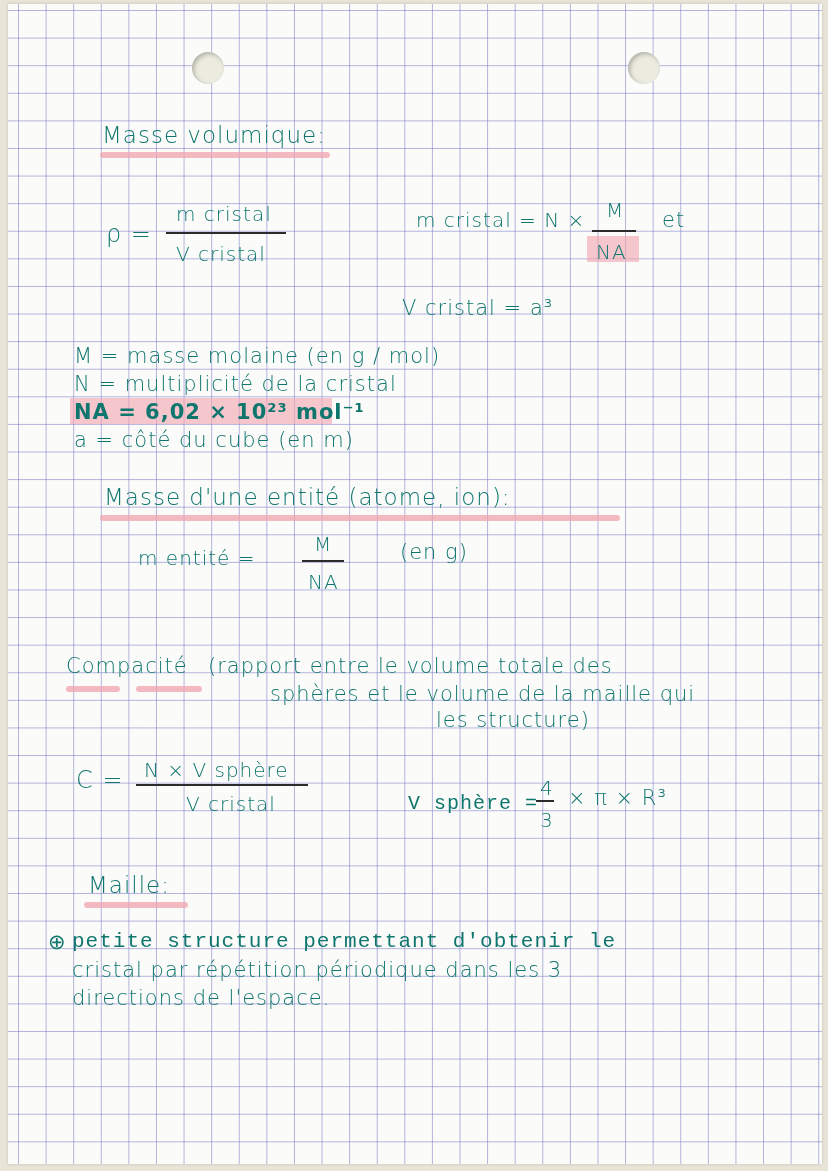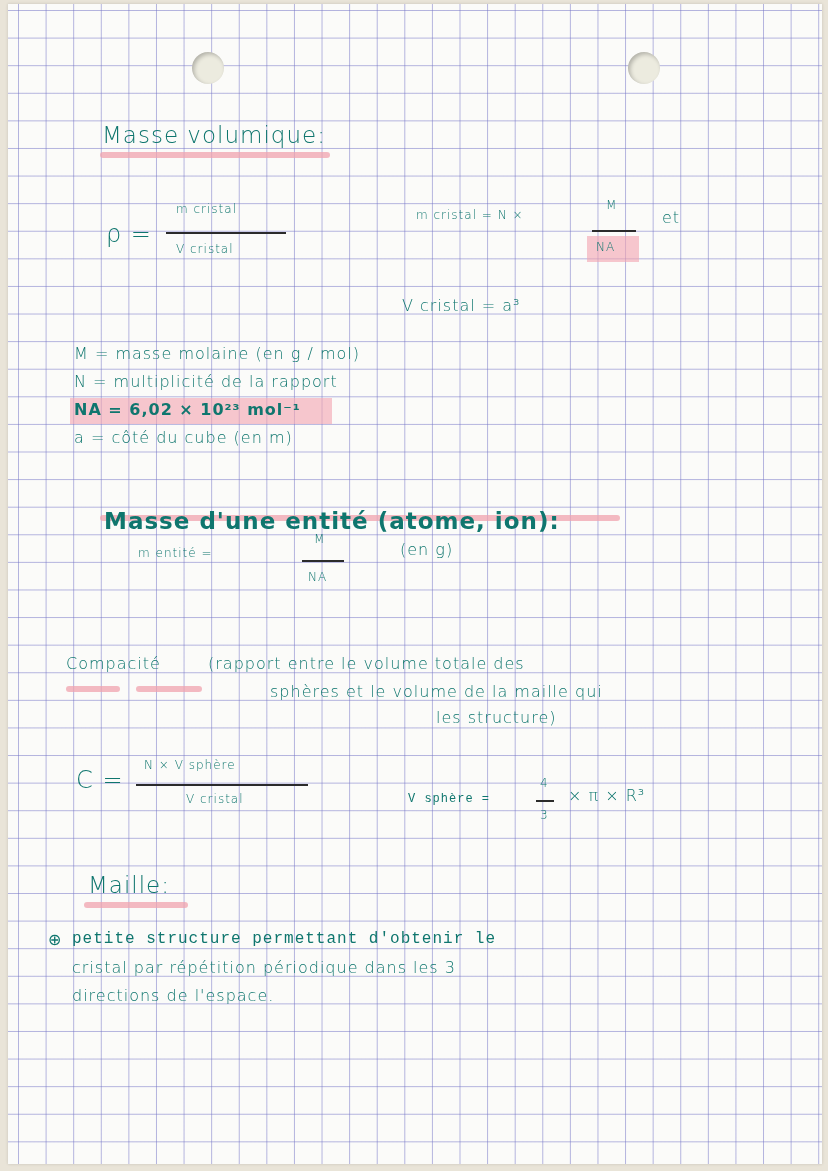--- a/index.html
+++ b/index.html
@@ -6,22 +6,22 @@
   body{width:828px;height:1171px;overflow:hidden;background:#e9e4d8;position:relative;font-family:"DejaVu Sans",sans-serif;}
   .sheet{position:absolute;left:8px;top:4px;width:814px;height:1160px;background-color:#fbfbf9;
     background-image:
       linear-gradient(to right, rgba(120,120,200,0.55) 1px, transparent 1px),
       linear-gradient(to bottom, rgba(120,120,200,0.55) 1px, transparent 1px);
     background-size:27.6px 27.6px;background-position:10px 6px;
     box-shadow:0 0 3px rgba(0,0,0,0.15);}
   .hole{position:absolute;width:32px;height:32px;border-radius:50%;background:#ecebdf;box-shadow:inset 2px 2px 4px rgba(0,0,0,0.25);}
   .hw{position:absolute;color:#0f766e;font-family:"DejaVu Sans",sans-serif;font-weight:300;white-space:nowrap;letter-spacing:1px;}
   .big{font-size:24px;}
-  .med{font-size:16px;}
-  .sm{font-size:12px;}
+  .med{font-size:21px;}
+  .sm{font-size:20px;}
   .title{font-size:23px;}
   .uline{position:absolute;height:6px;background:#f0a3ad;opacity:0.75;border-radius:3px;}
   .hl{position:absolute;background:#f4a4af;opacity:0.6;}
   .frac-bar{position:absolute;height:2px;background:#2b2b2b;}
 </style>
 </head>
 <body>
 
 <div class="sheet">
   <div class="hole" style="left:184px;top:48px;"></div>
@@ -40,26 +40,26 @@
 <div class="hw sm" style="left:606px;top:198px;">M</div>
 <div class="frac-bar" style="left:592px;top:230px;width:44px;"></div>
 <div class="hl" style="left:587px;top:236px;width:52px;height:26px;"></div>
 <div class="hw sm" style="left:596px;top:240px;">NA</div>
 <div class="hw med" style="left:662px;top:208px;">et</div>
 
 <div class="hw med" style="left:402px;top:296px;">V cristal = a³</div>
 
 <div class="hl" style="left:70px;top:398px;width:262px;height:26px;"></div>
 <div class="hw med" style="left:74px;top:344px;">M = masse molaine   (en g / mol)</div>
-<div class="hw med" style="left:74px;top:372px;">N = multiplicité de la rapport</div>
+<div class="hw med" style="left:74px;top:372px;">N = multiplicité de la cristal</div>
 <div class="hw med" style="left:74px;top:400px;font-weight:bold;">NA = 6,02 × 10²³ mol⁻¹</div>
 <div class="hw med" style="left:74px;top:428px;">a = côté du cube (en m)</div>
 
 <div class="uline" style="left:100px;top:515px;width:520px;"></div>
-<div class="hw title" style="left:104px;top:508px;font-weight:bold;">Masse d'une entité (atome, ion):</div>
+<div class="hw title" style="left:104px;top:484px;">Masse d'une entité (atome, ion):</div>
 <div class="hw sm" style="left:138px;top:546px;">m entité  =</div>
 <div class="hw sm" style="left:314px;top:532px;">M</div>
 <div class="frac-bar" style="left:302px;top:560px;width:42px;"></div>
 <div class="hw sm" style="left:308px;top:570px;">NA</div>
 <div class="hw med" style="left:400px;top:540px;">(en g)</div>
 
 <div class="uline" style="left:66px;top:686px;width:54px;"></div>
 <div class="uline" style="left:136px;top:686px;width:66px;"></div>
 <div class="hw med" style="left:66px;top:654px;">Compacité</div>
 <div class="hw med" style="left:208px;top:654px;">(rapport entre  le volume totale des</div>

